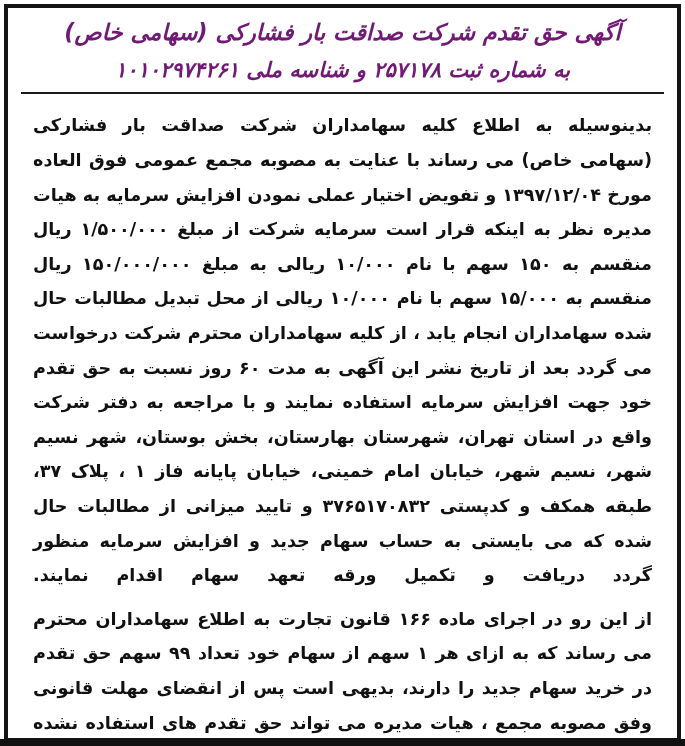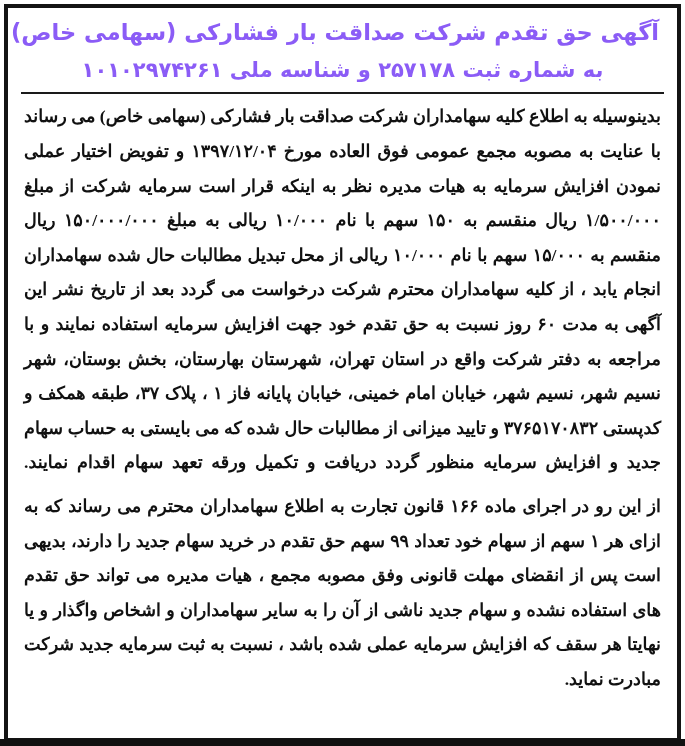--- a/index.html
+++ b/index.html
@@ -38,24 +38,25 @@
   
   #notice-header {
     text-align: center;
     padding: 4px 6px 2px 6px;
   }
   .header-line {
     display: block;
     direction: rtl;
     unicode-bidi: isolate;
     font-weight: 700;
-    color: #8b5cf6;
+    color: #701a75;
     letter-spacing: -0.2px;
     line-height: 1.32;
     white-space: nowrap;
+    font-style: italic;
   }
   #header-title {
     font-size: 22.5px;
   }
   #header-subtitle {
     font-size: 21px;
     margin-top: 9px;
   }
 
   #header-rule {
@@ -70,26 +71,25 @@
     unicode-bidi: isolate;
     text-align: justify;
     text-align-last: justify;
     color: #111111;
     font-size: 17.6px;
     font-weight: 700;
     line-height: 34.6px;
     padding: 5px 4px 0 4px;
   }
   .body-para {
-    margin: 0;
+    margin: 9px;
     text-align: justify;
     text-align-last: justify;
     direction: rtl;
     unicode-bidi: isolate;
-    font-family: Liberation Serif, serif;
   }
   .body-para + .body-para {
     margin-top: 9px;
   }
   .para-last-line-right {
     text-align-last: right;
   }
 
   
   #bottom-bar {

